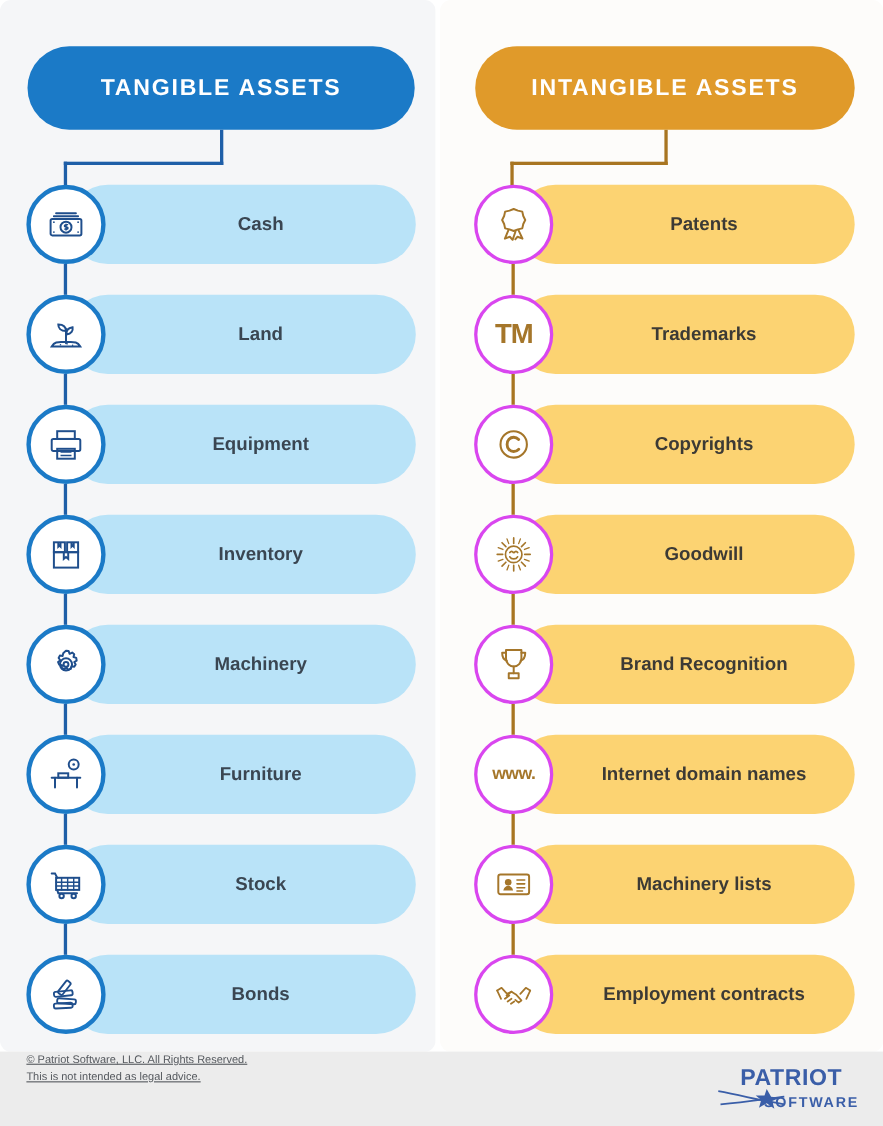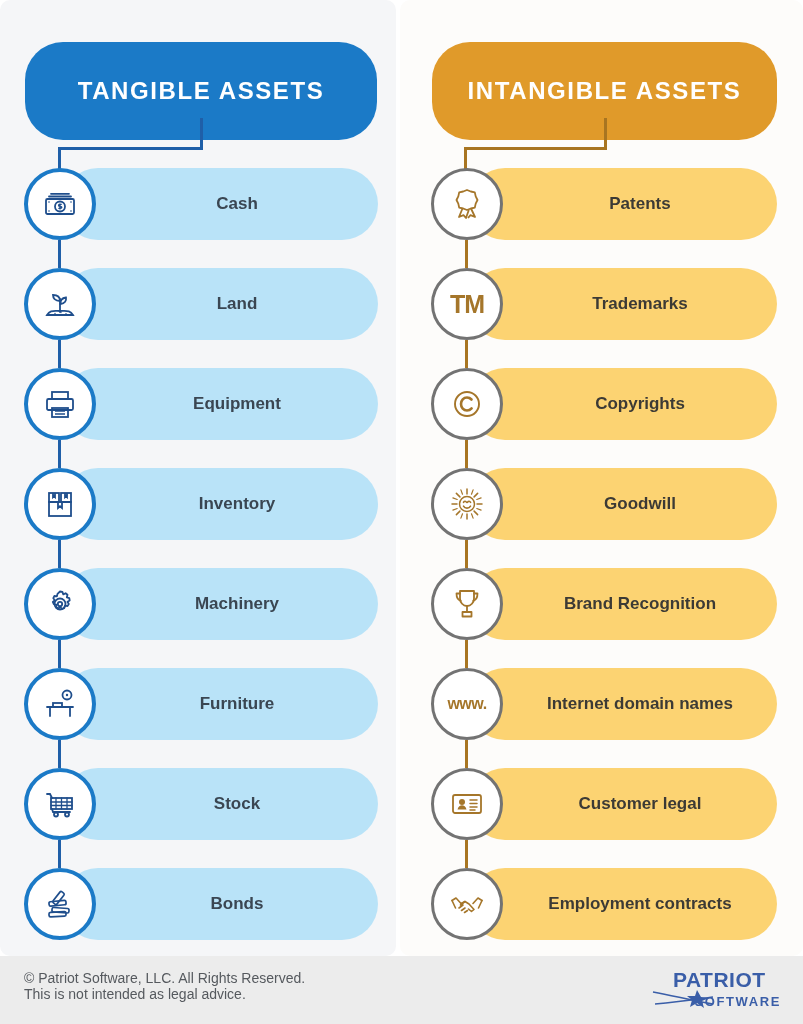--- a/index.html
+++ b/index.html
@@ -38,28 +38,28 @@
     left: 396px;
     top: 0;
     width: 4px;
     height: 956px;
     background: #ffffff;
   }
 
   
   .header-pill {
     position: absolute;
-    height: 98px;
+    height: 76px;
     border-radius: 38px;
     display: flex;
     align-items: center;
     justify-content: center;
     color: #ffffff;
     font-weight: bold;
-    font-size: 24px;
+    font-size: 21px;
     letter-spacing: 1.6px;
     box-sizing: border-box;
   }
   .header-left {
     left: 25px;
     top: 42px;
     width: 352px;
     background: #1b7ac7;
   }
   .header-right {
@@ -130,21 +130,21 @@
     height: 72px;
     border-radius: 50%;
     background: #ffffff;
     box-sizing: border-box;
     display: flex;
     align-items: center;
     justify-content: center;
     z-index: 4;
   }
   .node-blue { border: 4px solid #1b7ac7; }
-  .node-gold { border: 3px solid #737373; }
+  .node-gold { border: 3px solid #d946ef; }
 
   .node svg { display: block; }
   .node .txt-icon {
     font-weight: bold;
     font-family: "Liberation Sans", sans-serif;
     color: #a5762a;
   }
   .icon-tm  { font-size: 25px; letter-spacing: -1px; }
   .icon-www { font-size: 16px; letter-spacing: -0.5px; }
 
@@ -163,24 +163,25 @@
     position: absolute;
     left: 0;
     top: 956px;
     width: 803px;
     height: 68px;
     background: #ececec;
   }
   .footer-text {
     position: absolute;
     left: 24px;
-    top: 14px;
-    font-size: 14px;
+    top: 0;
+    font-size: 10px;
     line-height: 16px;
     color: #55595e;
+    text-decoration: underline;
   }
   .footer-text div { white-space: nowrap; }
 
   
   .logo {
     position: absolute;
     right: 22px;
     top: 12px;
     width: 130px;
     height: 44px;
@@ -424,21 +425,21 @@
         <div class="bar">
           <span class="bar-label">Internet domain names</span>
         </div>
         <div class="node node-gold">
           <span class="txt-icon icon-www">www.</span>
         </div>
       </div>
       <div class="node-link link-gold" style="top: 840px; left: 465px;"></div>
       <div class="row row-right" style="top: 768px;">
         <div class="bar">
-          <span class="bar-label">Customer legal</span>
+          <span class="bar-label">Machinery lists</span>
         </div>
         <div class="node node-gold">
           <svg width="40" height="40" viewBox="0 0 40 40" fill="none" stroke="#a5762a" stroke-width="1.8" stroke-linecap="round">
       <rect x="6" y="11" width="28" height="18" rx="2"></rect>
       <circle cx="15" cy="18" r="3" fill="#a5762a" stroke="none"></circle>
       <path d="M10.5 25.5c.8-2.8 2.6-4.2 4.5-4.2s3.7 1.4 4.5 4.2z" fill="#a5762a" stroke="none"></path>
       <path d="M23 16h7M23 19.5h7M23 23h7M23 26h5" stroke-width="1.5"></path>
     </svg>
         </div>
       </div>

